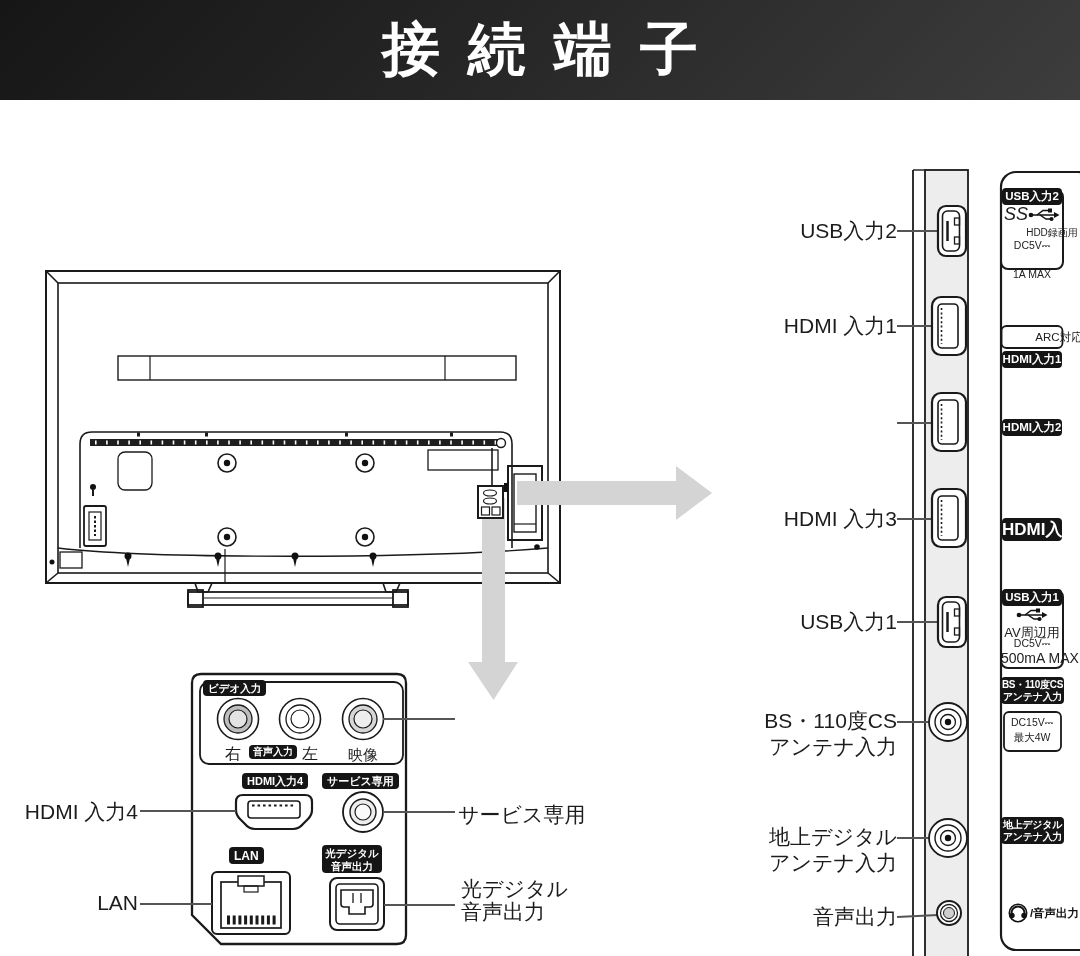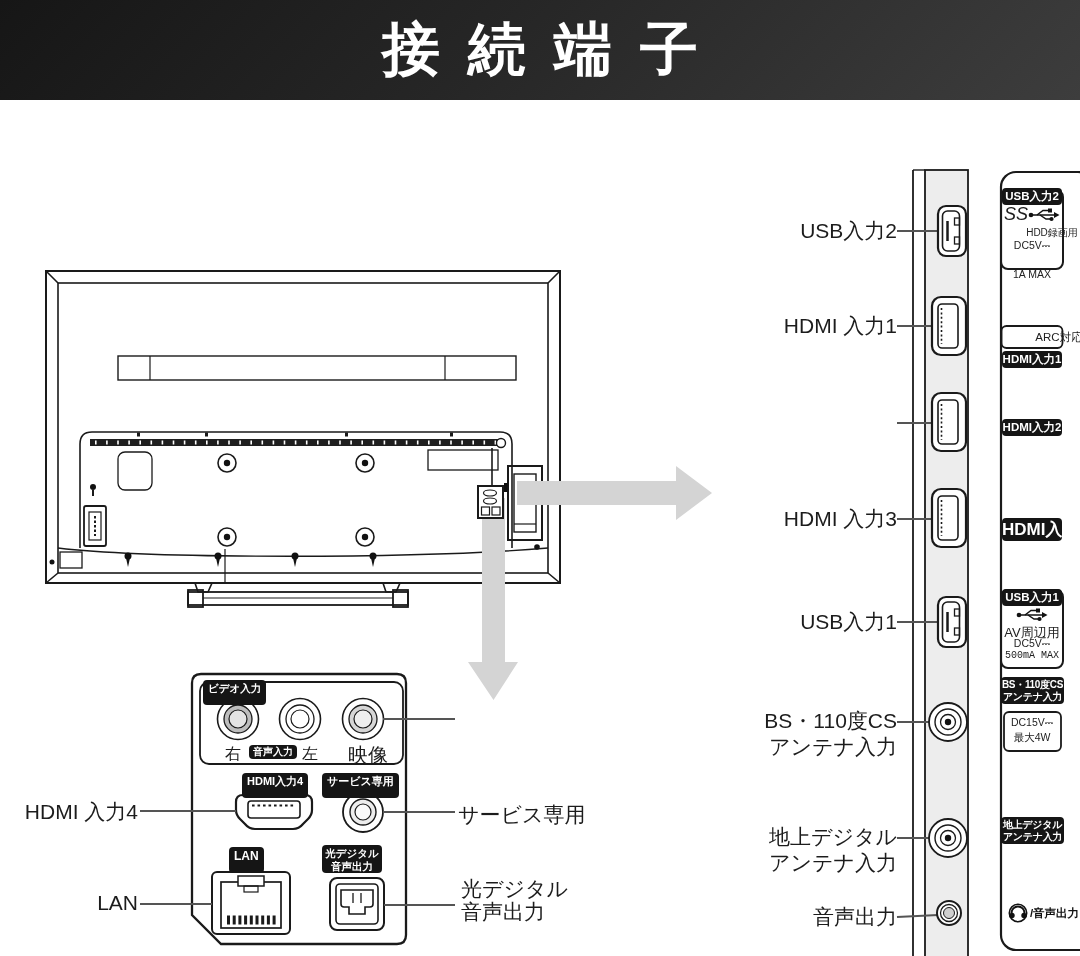--- a/index.html
+++ b/index.html
@@ -9,21 +9,21 @@
           background:linear-gradient(135deg,#161616 0%,#262626 45%,#3d3d3d 100%);
           display:flex;align-items:center;justify-content:center;}
   .header .title{color:#fff;font-size:58px;font-weight:bold;letter-spacing:28px;
                  margin-left:28px;white-space:nowrap;}
   svg.art{position:absolute;left:0;top:0;}
   .lbl{position:absolute;font-size:21px;line-height:24px;white-space:nowrap;color:#1c1c1c;}
   .lbl.r{text-align:right;}
   .lbl.two{line-height:26px;}
   .lbl.sm{font-size:20px;}
   .badge{position:absolute;background:#151515;color:#fff;font-weight:bold;font-size:11px;
-         line-height:1.2;border-radius:4px;padding:2px 5px 10px;text-align:center;white-space:nowrap;}
+         line-height:1.2;border-radius:4px;padding:2px 5px 1px;text-align:center;white-space:nowrap;}
   .badge.blk{padding:2px 0 1px;}
   .spec{position:absolute;text-align:center;color:#222;white-space:nowrap;}
   .specrow{position:absolute;display:flex;align-items:center;justify-content:center;}
 </style>
 </head>
 <body>
 
 <div class="canvas">
 
   <div class="header">
@@ -273,21 +273,21 @@
   <div class="lbl r" style="left:0px;top:891px;width:138px;">LAN</div>
   <div class="lbl" style="left:461px;top:877px;line-height:23px;">
     <div>光デジタル</div>
     <div>音声出力</div>
   </div>
 
   <div class="badge" style="left:203px;top:680px;font-size:10.5px;">ビデオ入力</div>
   <div class="badge" style="left:249px;top:745px;font-size:10px;padding:1px 4px;">音声入力</div>
   <div class="lbl" style="left:225px;top:742px;font-size:16px;">右</div>
   <div class="lbl" style="left:302px;top:742px;font-size:16px;">左</div>
-  <div class="lbl" style="left:348px;top:743px;font-size:20px;">映像</div>
+  <div class="lbl" style="left:348px;top:743px;font-size:15px;">映像</div>
   <div class="badge" style="left:242px;top:773px;">HDMI入力4</div>
   <div class="badge" style="left:322px;top:773px;">サービス専用</div>
   <div class="badge" style="left:229px;top:847px;font-size:12px;">LAN</div>
   <div class="badge blk" style="left:322px;top:845px;width:60px;font-size:10.5px;">
     <div>光デジタル</div>
     <div>音声出力</div>
   </div>
 
   <div class="badge blk" style="left:1002px;top:188px;width:60px;font-size:11.5px;">USB入力2</div>
   <div class="specrow" style="left:1001px;top:206px;width:62px;height:16px;">
@@ -323,21 +323,21 @@
         <path d="M12,8 L18,12 H22"></path>
       </g>
       <circle cx="3" cy="8" r="2.3" fill="#111"></circle>
       <rect x="20" y="1.5" width="4" height="4" fill="#111"></rect>
       <circle cx="23.5" cy="12" r="2.1" fill="#111"></circle>
       <path d="M26,5 L31.5,8 L26,11 Z" fill="#111"></path>
     </svg>
   </div>
   <div class="spec" style="left:1001px;top:624px;width:62px;font-size:13px;">AV周辺用</div>
   <div class="spec" style="left:1001px;top:637px;width:62px;font-size:10.5px;">DC5V⎓</div>
-  <div class="spec" style="left:1001px;top:650px;width:62px;font-size:10px;font-family:Liberation Mono, monospace;">500mA MAX</div>
+  <div class="spec" style="left:1001px;top:650px;width:62px;font-size:14px;">500mA MAX</div>
 
   <div class="badge blk" style="left:1001px;top:677px;width:63px;font-size:10px;letter-spacing:-0.3px;">
     <div>BS・110度CS</div>
     <div>アンテナ入力</div>
   </div>
   <div class="spec" style="left:1001px;top:716px;width:62px;font-size:10.5px;">DC15V⎓</div>
   <div class="spec" style="left:1001px;top:731px;width:62px;font-size:10.5px;">最大4W</div>
 
   <div class="badge blk" style="left:1001px;top:817px;width:63px;font-size:10px;letter-spacing:-0.3px;">
     <div>地上デジタル</div>

